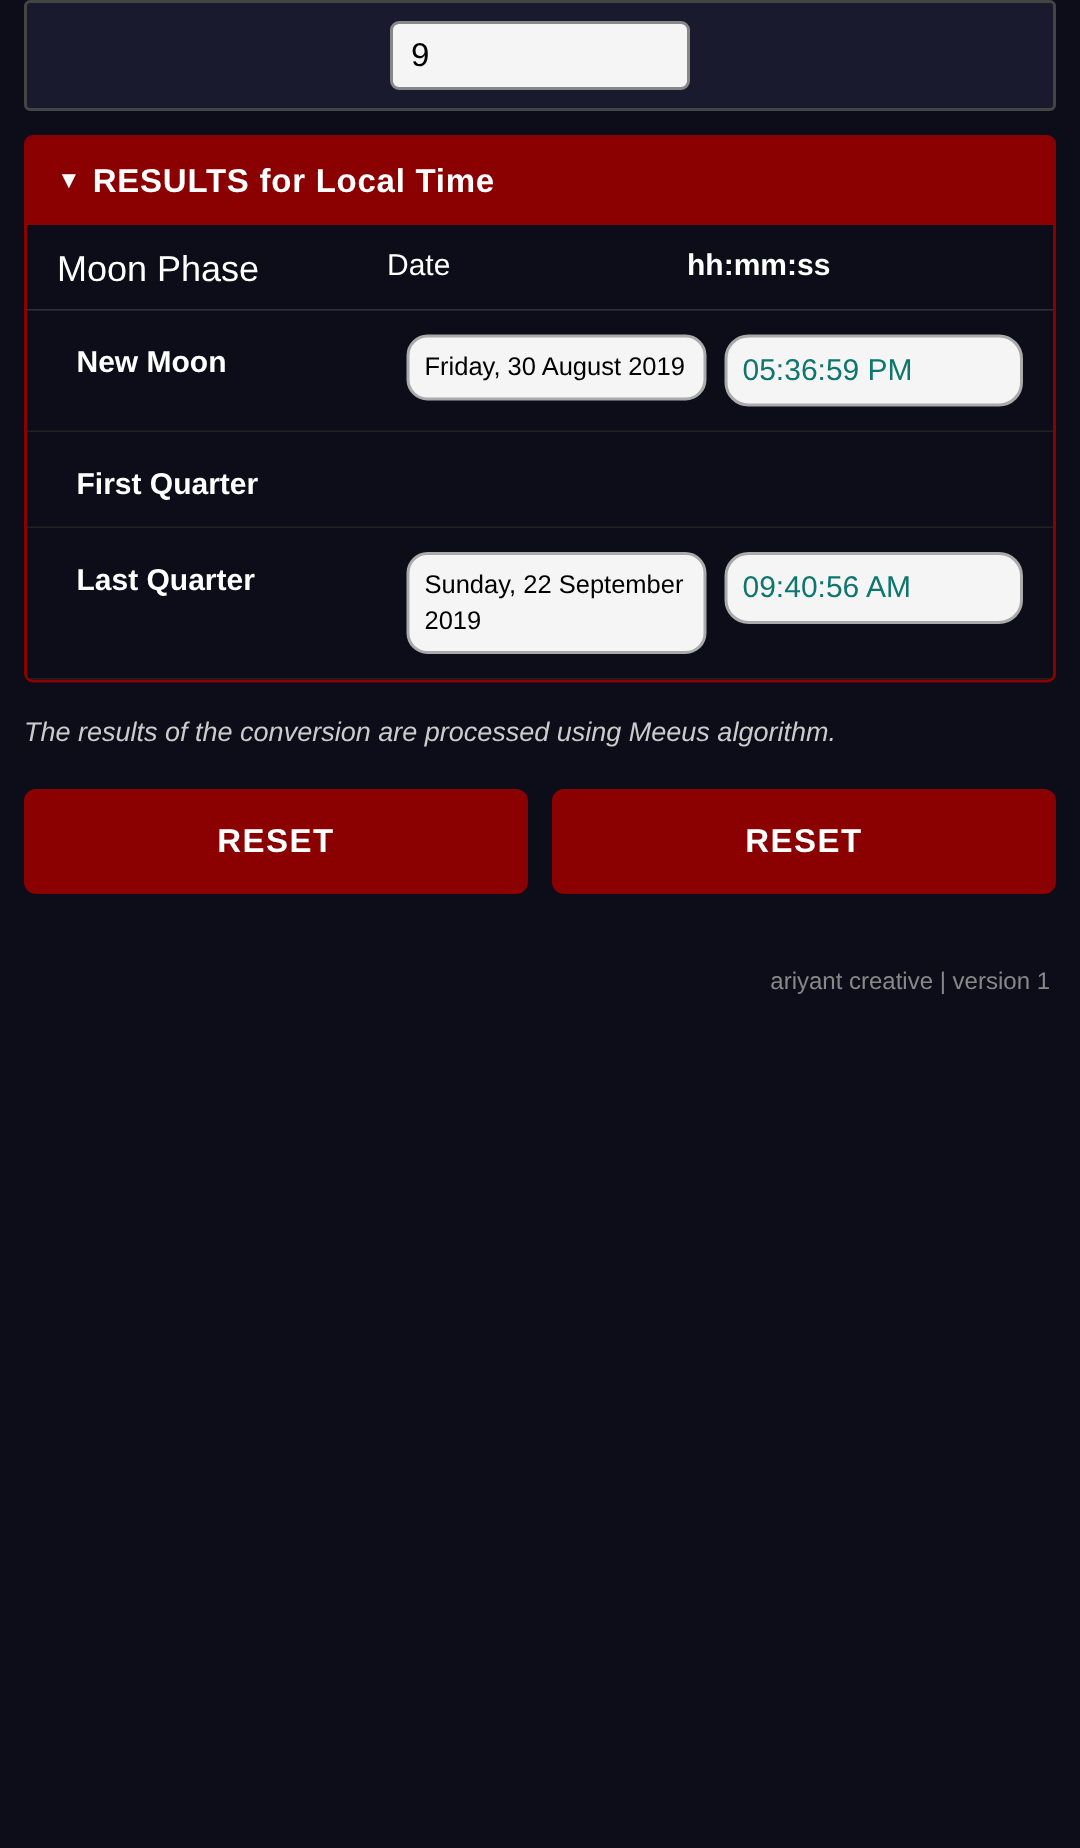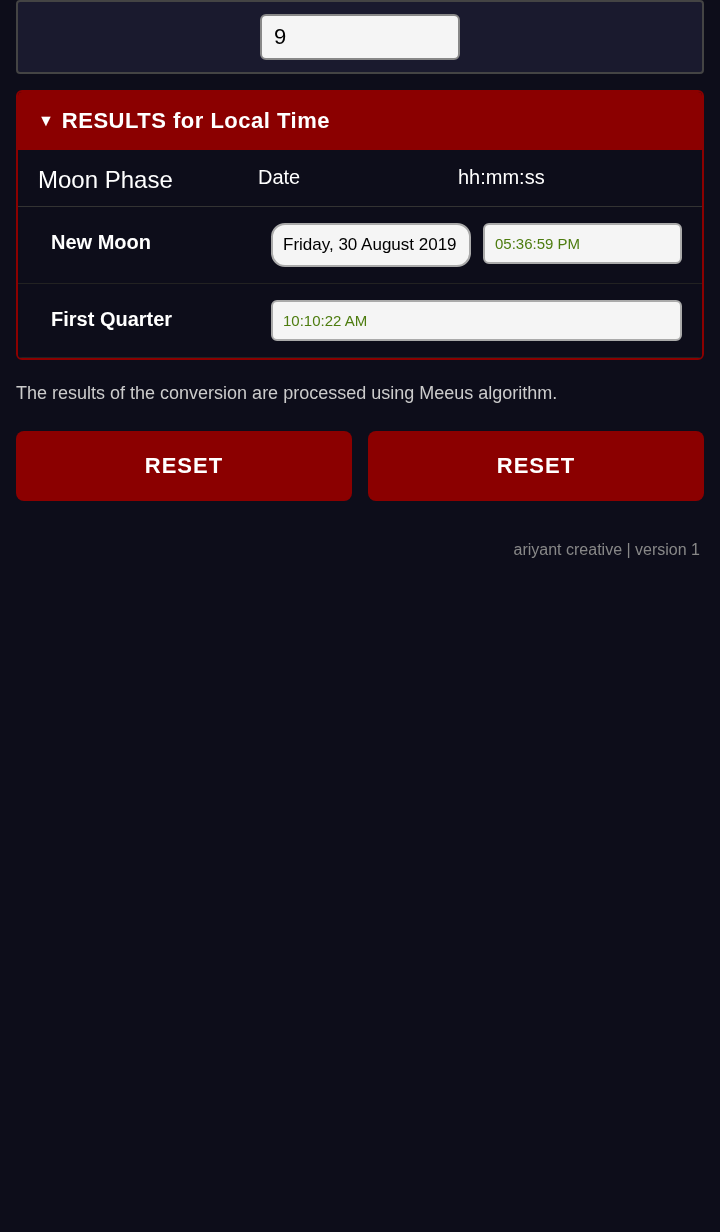--- a/index.html
+++ b/index.html
@@ -83,21 +83,21 @@
       flex: 0 0 200px;
       font-size: 20px;
       color: #ffffff;
       font-weight: normal;
     }
 
     .col-time {
       flex: 1;
       font-size: 20px;
       color: #ffffff;
-      font-weight: normal;
+      font-weight: bold;
     }
 
     .table-data-row {
       display: flex;
       align-items: flex-start;
       padding: 16px 20px;
       border-bottom: 1px solid #222;
     }
 
     .phase-label {
@@ -117,39 +117,40 @@
       border-radius: 14px;
       padding: 8px 10px;
       font-size: 17px;
       line-height: 1.4;
       margin-right: 12px;
     }
 
     .time-value {
       flex: 1;
       background-color: #f5f5f5;
-      color: #4d7c0f;
+      color: #0f766e;
       border: 2px solid #aaa;
-      border-radius: 6px;
+      border-radius: 16px;
       padding: 8px 10px;
-      font-size: 15px;
+      font-size: 20px;
       line-height: 1.4;
     }
 
     .info-text {
       margin: 10px 16px 24px 16px;
+      font-style: italic;
       font-size: 18px;
       color: #cccccc;
       line-height: 1.5;
     }
 
     .buttons-row {
       display: flex;
       gap: 16px;
-      margin: 0 16px 20px 16px;
+      margin: 0 16px 30px 16px;
     }
 
     .btn {
       flex: 1;
       padding: 22px 16px;
       border: none;
       border-radius: 8px;
       font-size: 22px;
       font-weight: bold;
       letter-spacing: 1px;
@@ -187,21 +188,25 @@
     </div>
 
     <div id="table-rows-container">
         <div class="table-data-row">
           <div class="phase-label">New Moon</div>
           <div class="date-value">Friday, 30 August 2019</div>
           <div class="time-value">05:36:59 PM</div>
         </div>
         <div class="table-data-row">
           <div class="phase-label">First Quarter</div>
-          <div class="time-value">10:10:22 AM</div>
+        </div>
+        <div class="table-data-row">
+          <div class="phase-label">Last Quarter</div>
+          <div class="date-value">Sunday, 22 September 2019</div>
+          <div class="time-value">09:40:56 AM</div>
         </div>
       </div>
   </div>
 </div>
 
 <div class="info-text">The results of the conversion are processed using Meeus algorithm.</div>
 
 <div class="buttons-row">
   <button class="btn">RESET</button>
   <button class="btn">RESET</button>

